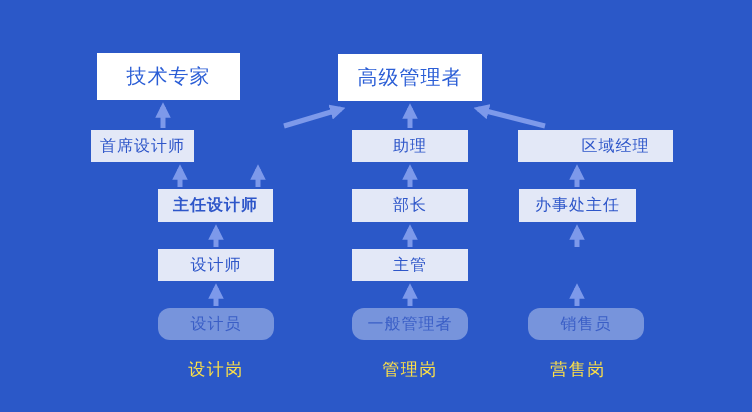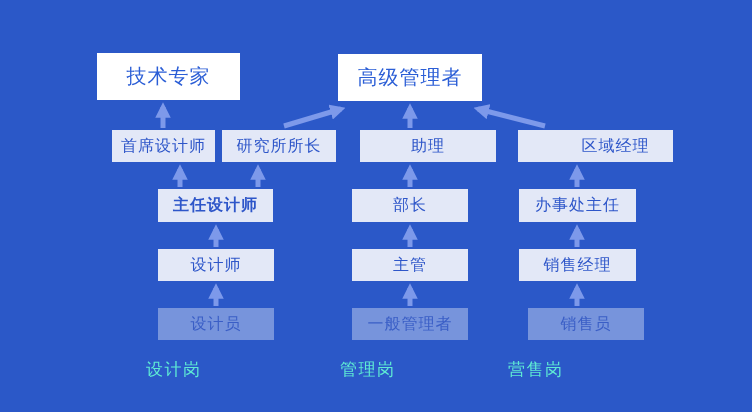--- a/index.html
+++ b/index.html
@@ -36,36 +36,38 @@
   }
   .node.mid {
     background: #e3e8f7;
     color: #2e56c9;
     font-size: 16px;
   }
   .node.faint {
     background: rgba(255,255,255,0.36);
     color: rgba(35,74,190,0.72);
     font-size: 16px;
+    border-radius: 12px;
   }
   .col-label {
     position: absolute;
     width: 140px;
-    color: #5eead4;
+    text-align: center;
+    color: #fde047;
     font-size: 17px;
     letter-spacing: 1.5px;
   }
 
   
   .n-tech       { left:  97px; top:  53px; width: 143px; height: 47px; }
   .n-senior     { left: 338px; top:  54px; width: 144px; height: 47px; }
 
-  .n-chief      { left:  112px; top: 130px; width: 103px; height: 32px; }
+  .n-chief      { left:  91px; top: 130px; width: 103px; height: 32px; }
   .n-institute  { left: 222px; top: 130px; width: 114px; height: 32px; }
-  .n-assistant  { left: 360px; top: 130px; width: 136px; height: 32px; }
+  .n-assistant  { left: 352px; top: 130px; width: 116px; height: 32px; }
   .n-regional   { left: 518px; top: 130px; width: 115px; height: 32px; padding-left: 40px; }
 
   .n-director   { left: 158px; top: 189px; width: 115px; height: 33px; font-weight: bold; }
   .n-minister   { left: 352px; top: 189px; width: 116px; height: 33px; }
   .n-office     { left: 519px; top: 189px; width: 117px; height: 33px; }
 
   .n-designer   { left: 158px; top: 249px; width: 116px; height: 32px; }
   .n-supervisor { left: 352px; top: 249px; width: 116px; height: 32px; }
   .n-salesmgr   { left: 519px; top: 249px; width: 117px; height: 32px; }
 
@@ -101,31 +103,29 @@
       <line x1="577" y1="247" x2="577" y2="229" stroke="#7d99ea" stroke-width="5" marker-end="url(#arrowhead)"></line>
       <line x1="216" y1="306" x2="216" y2="288" stroke="#7d99ea" stroke-width="5" marker-end="url(#arrowhead)"></line>
       <line x1="410" y1="306" x2="410" y2="288" stroke="#7d99ea" stroke-width="5" marker-end="url(#arrowhead)"></line>
       <line x1="577" y1="306" x2="577" y2="288" stroke="#7d99ea" stroke-width="5" marker-end="url(#arrowhead)"></line>
     </svg>
 
   <div class="node top n-senior">高级管理者</div>
   <div class="node top n-tech">技术专家</div>
 
   <div class="node mid n-chief">首席设计师</div>
-  <div class="node mid n-institute">研究所所长</div>
   <div class="node mid n-assistant">助理</div>
   <div class="node mid n-regional">区域经理</div>
 
   <div class="node mid n-director">主任设计师</div>
   <div class="node mid n-minister">部长</div>
   <div class="node mid n-office">办事处主任</div>
 
   <div class="node mid n-designer">设计师</div>
   <div class="node mid n-supervisor">主管</div>
-  <div class="node mid n-salesmgr">销售经理</div>
 
   <div class="node faint n-junior">设计员</div>
   <div class="node faint n-genmgr">一般管理者</div>
   <div class="node faint n-salesperson">销售员</div>
 
   <div class="col-label l-design">设计岗</div>
   <div class="col-label l-mgmt">管理岗</div>
   <div class="col-label l-sales">营售岗</div>
 
 </div>

